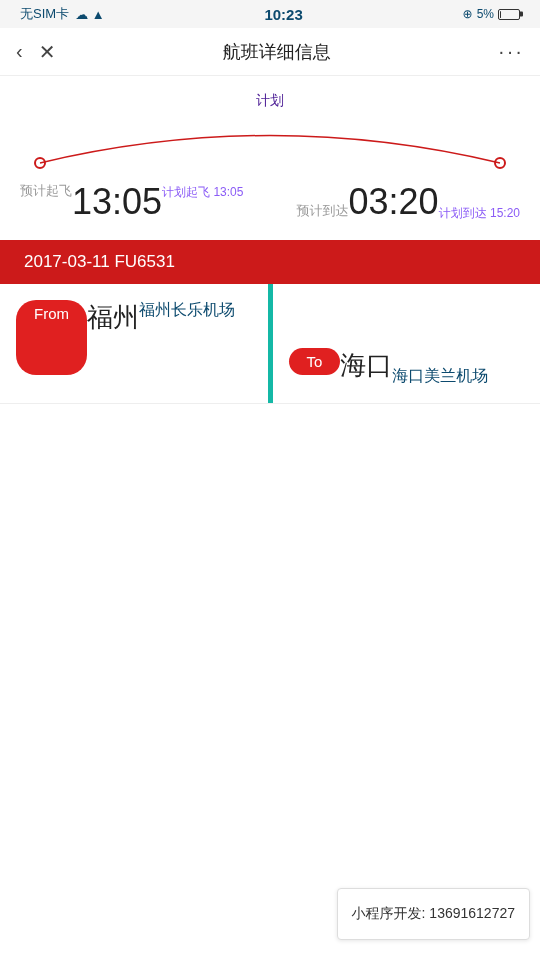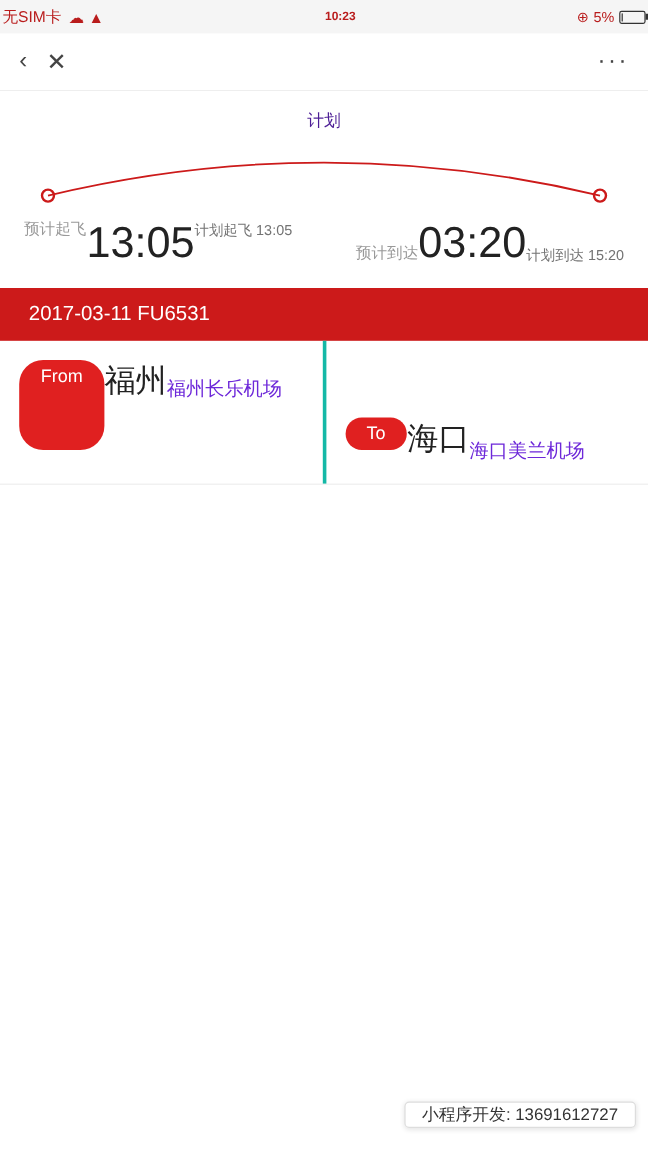--- a/index.html
+++ b/index.html
@@ -10,24 +10,24 @@
       font-family: -apple-system, 'PingFang SC', 'Microsoft YaHei', sans-serif;
       background: #fff;
       overflow-x: hidden;
     }
 
     
     .status-bar {
       display: flex;
       justify-content: space-between;
       align-items: center;
-      padding: 6px 2px;
+      padding: 6px 20px;
       background: #f5f5f5;
       font-size: 13px;
-      color: #b91c1c;
+      color: #0c4a6e;
       height: 28px;
     }
     .status-left { display: flex; align-items: center; gap: 6px; }
     .status-right { display: flex; align-items: center; gap: 4px; font-size: 12px; }
     .wifi-icon { font-size: 13px; }
     .battery-icon {
       display: inline-block;
       width: 22px;
       height: 11px;
       border: 1.5px solid #333;
@@ -118,21 +118,21 @@
       margin-bottom: 2px;
     }
     .time-value {
       font-size: 36px;
       font-weight: 500;
       color: #222;
       line-height: 1.1;
     }
     .time-sub {
       font-size: 12px;
-      color: #737373;
+      color: #8b5cf6;
       margin-top: 2px;
     }
 
     
     .flight-info-bar {
       background: #cc1a1a;
       color: #fff;
       font-size: 17px;
       font-weight: 500;
       padding: 12px 24px;
@@ -145,84 +145,84 @@
       border-bottom: 1px solid #eee;
       min-height: 120px;
     }
     .from-col, .to-col {
       flex: 1;
       padding: 16px;
       display: flex;
     }
     .to-col {
       align-items: flex-end;
-      border-left: 3px solid #14b8a6;
+      border-left: 5px solid #14b8a6;
     }
     .from-badge, .to-badge {
       display: inline-block;
       padding: 5px 18px;
       border-radius: 20px;
       font-size: 15px;
       font-weight: 500;
       color: #fff;
       margin-bottom: 12px;
     }
     .from-badge { background: #e02020; }
     .to-badge { background: #e02020; }
     .city-name {
       font-size: 26px;
       font-weight: 500;
       color: #222;
       margin-bottom: 4px;
     }
     .airport-name {
       font-size: 16px;
-      color: #6d28d9;
-      margin-top: 14px;
+      color: #0c4a6e;
     }
     .to-col .city-name { text-align: left; }
     .to-col .airport-name { text-align: left; }
 
     
     .footer-watermark {
       position: fixed;
       bottom: 20px;
       right: 10px;
       background: #fff;
       border: 1px solid #ddd;
       border-radius: 4px;
-      padding: 1px 14px;
+      padding: 16px 14px;
       font-size: 14px;
       color: #333;
       box-shadow: 0 1px 4px rgba(0,0,0,0.1);
     }
   </style>
 </head>
 <body>
 
 <div class="status-bar">
   <div class="status-left">
     <span>无SIM卡</span>
     <span class="wifi-icon">☁ ▲</span>
   </div>
-  <span style="font-weight:600;font-size:10px;">10:23</span>
+  <span style="font-weight:600;font-size:15px;">10:23</span>
   <div class="status-right">
     <span>⊕</span>
     <span>5%</span>
     <span class="battery-icon">
       <span class="battery-fill"></span>
     </span>
   </div>
 </div>
 
 <div class="nav-bar">
   <div class="nav-left">
     <span class="nav-icon">‹</span>
     <span class="nav-icon">✕</span>
   </div>
+  <span class="nav-title">航班详细信息</span>
   <span class="nav-more">···</span>
 </div>
 
 <div class="content">
 
   <div class="flight-arc-section">
     <div class="plan-label">计划</div>
 
     <div class="arc-container">
       <svg class="arc-svg" viewBox="0 0 500 60" xmlns="http://www.w3.org/2000/svg">

